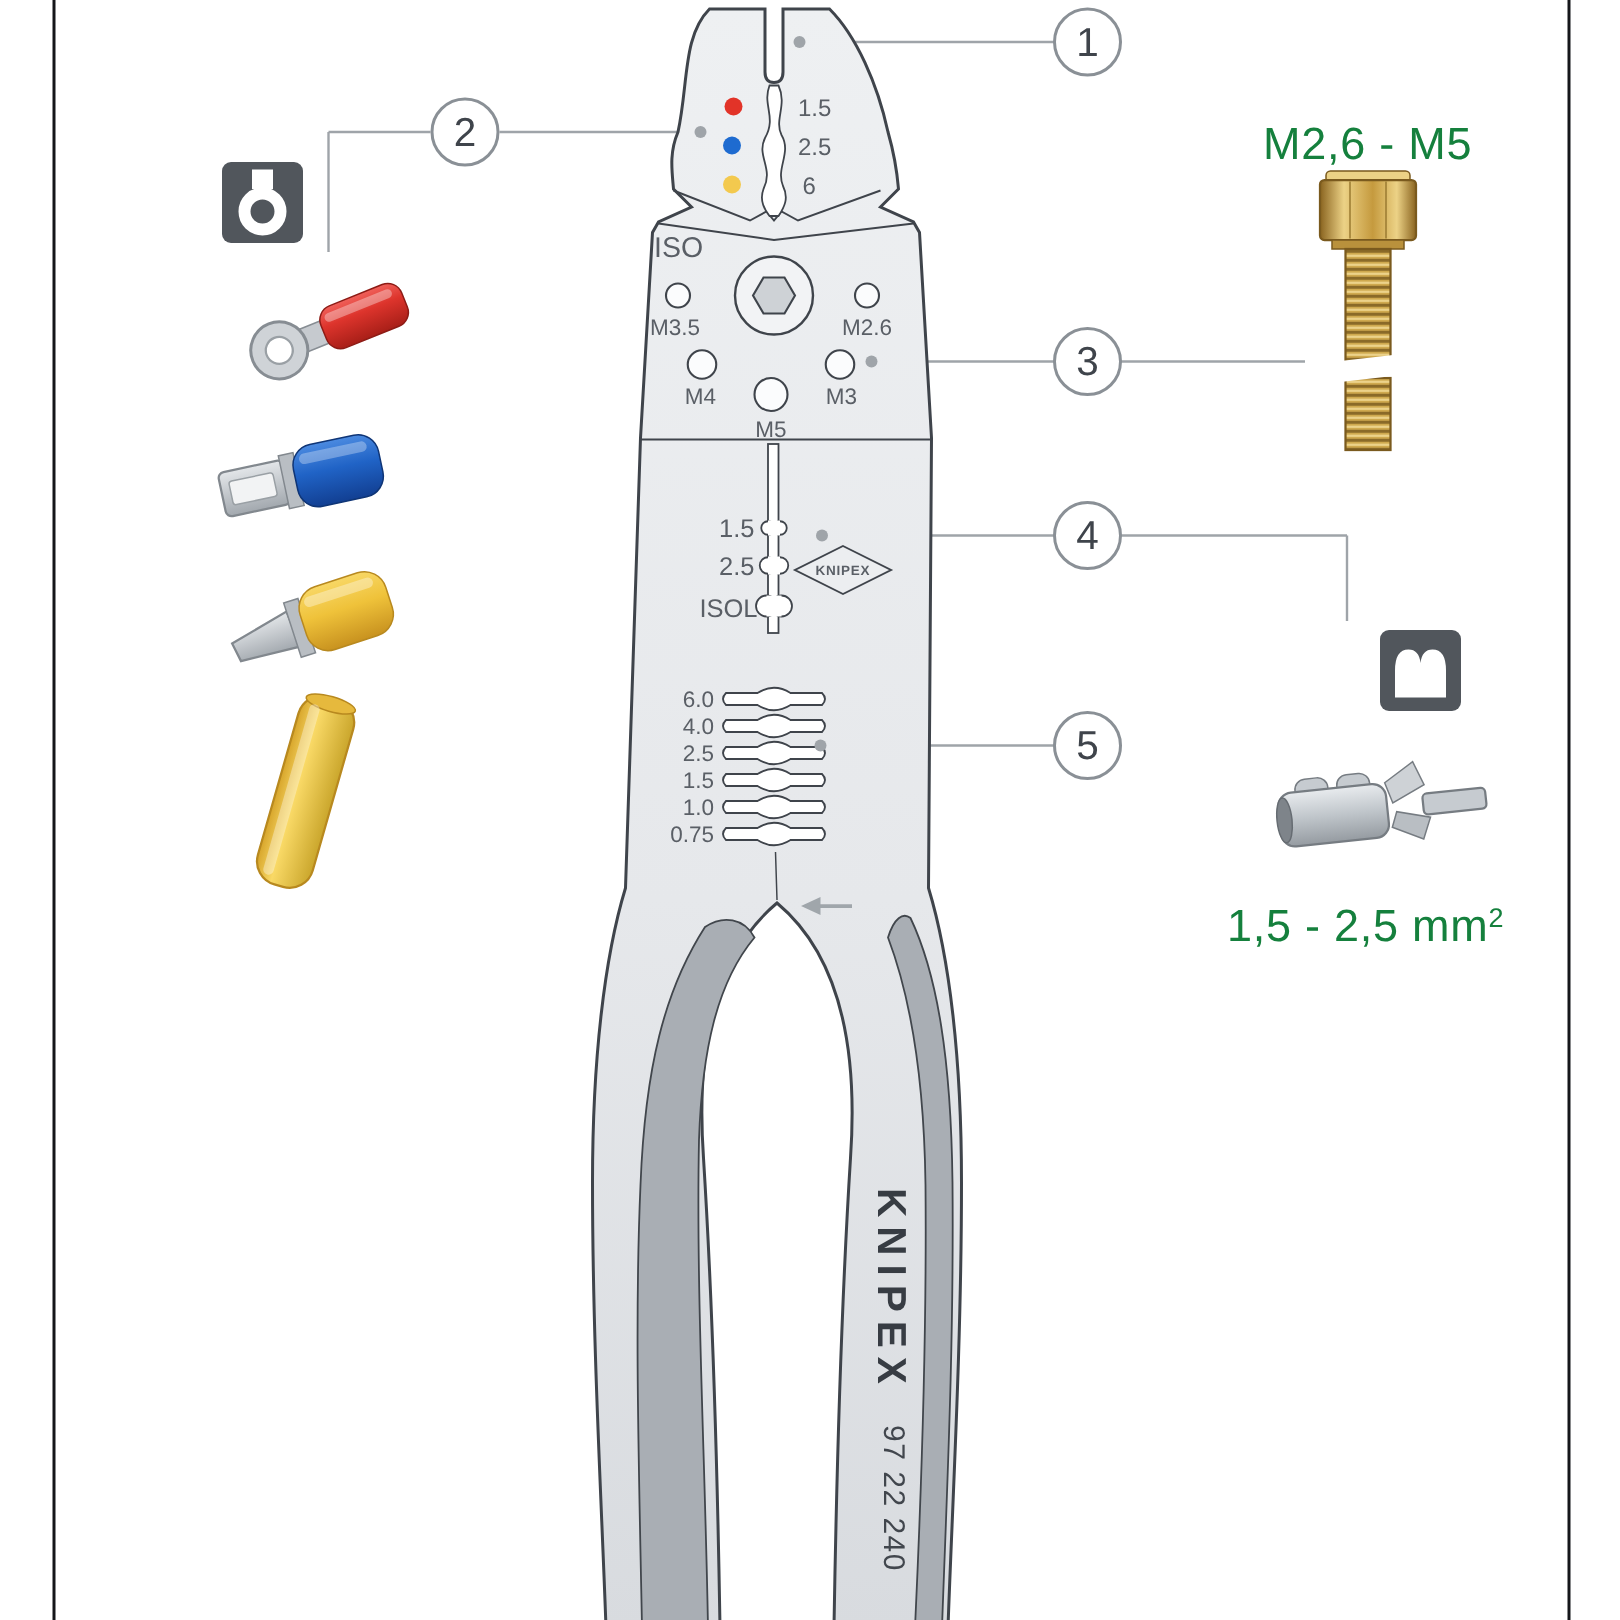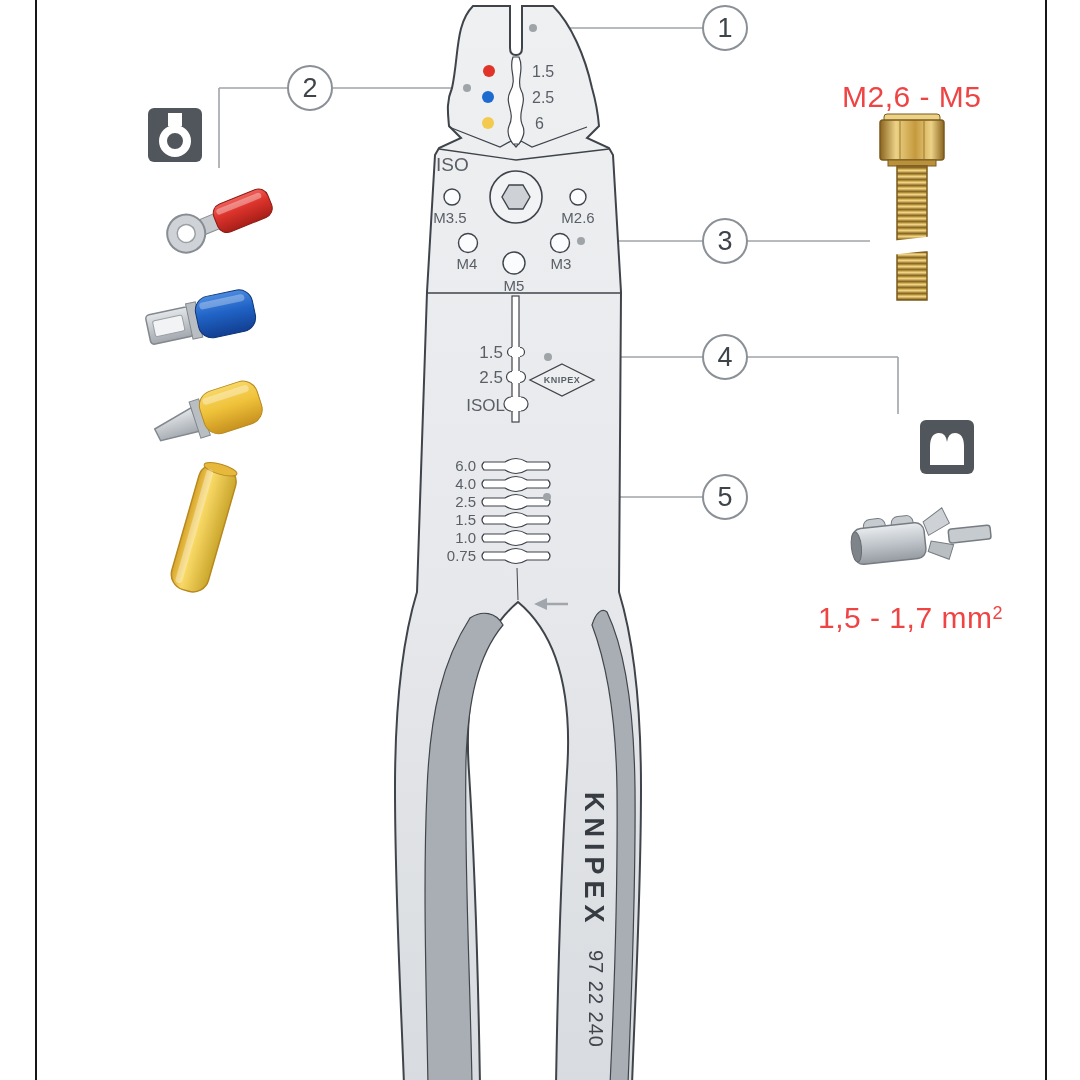--- a/index.html
+++ b/index.html
@@ -7,21 +7,21 @@
          font-family:"Liberation Sans",sans-serif;color:#3f444b;}
   .border-line{position:absolute;top:0;width:2px;height:1080px;background:#15161a;}
   .border-line.left{left:35px;}
   .border-line.right{left:1045px;}
   .scene{position:absolute;left:0;top:0;}
   .callout{position:absolute;width:46px;height:46px;border:2.5px solid #8a9096;border-radius:50%;
            background:#fff;display:flex;align-items:center;justify-content:center;
            font-size:27px;color:#3f444b;box-sizing:border-box;z-index:5;}
   .icon-tile{position:absolute;width:54px;height:54px;background:#51565c;border-radius:6px;
              display:flex;align-items:center;justify-content:center;z-index:4;}
-  .range-label{position:absolute;font-size:30px;color:#ef4444;letter-spacing:.5px;z-index:4;white-space:nowrap;}
+  .range-label{position:absolute;font-size:30px;color:#15803d;letter-spacing:.5px;z-index:4;white-space:nowrap;}
   .range-label .sup{font-size:18px;position:relative;top:-9px;}
   .art{position:absolute;z-index:3;}
   .svgtxt{font-family:"Liberation Sans",sans-serif;fill:#5a5f66;}
   .t15{font-size:15px;} .t16{font-size:16px;} .t17{font-size:17px;} .t19{font-size:19px;}
   .brandtxt{font-family:"Liberation Sans",sans-serif;fill:#373c43;font-weight:bold;}
 </style>
 </head>
 <body>
 
 <div class="stage">
@@ -279,16 +279,16 @@
     <ellipse cx="11" cy="40" rx="5" ry="15" fill="#7e848a" stroke="#666c72"></ellipse>
     <polygon points="80,22 100,10 106,26 84,36" fill="#ced2d6" stroke="#767c82"></polygon>
     <polygon points="82,52 102,62 108,48 86,42" fill="#b9bec3" stroke="#767c82"></polygon>
     <rect x="104" y="32" width="42" height="14" rx="3" fill="#c6cbd0" stroke="#767c82" stroke-width="1.5"></rect>
   </svg>
 
   <div class="range-label" style="left:842px;top:80px">
     <span>M2,6 - M5</span>
   </div>
   <div class="range-label" style="left:818px;top:601px">
-    <span>1,5 - 1,7 mm</span><span class="sup">2</span>
+    <span>1,5 - 2,5 mm</span><span class="sup">2</span>
   </div>
 
 </div>
 
 </body></html>

